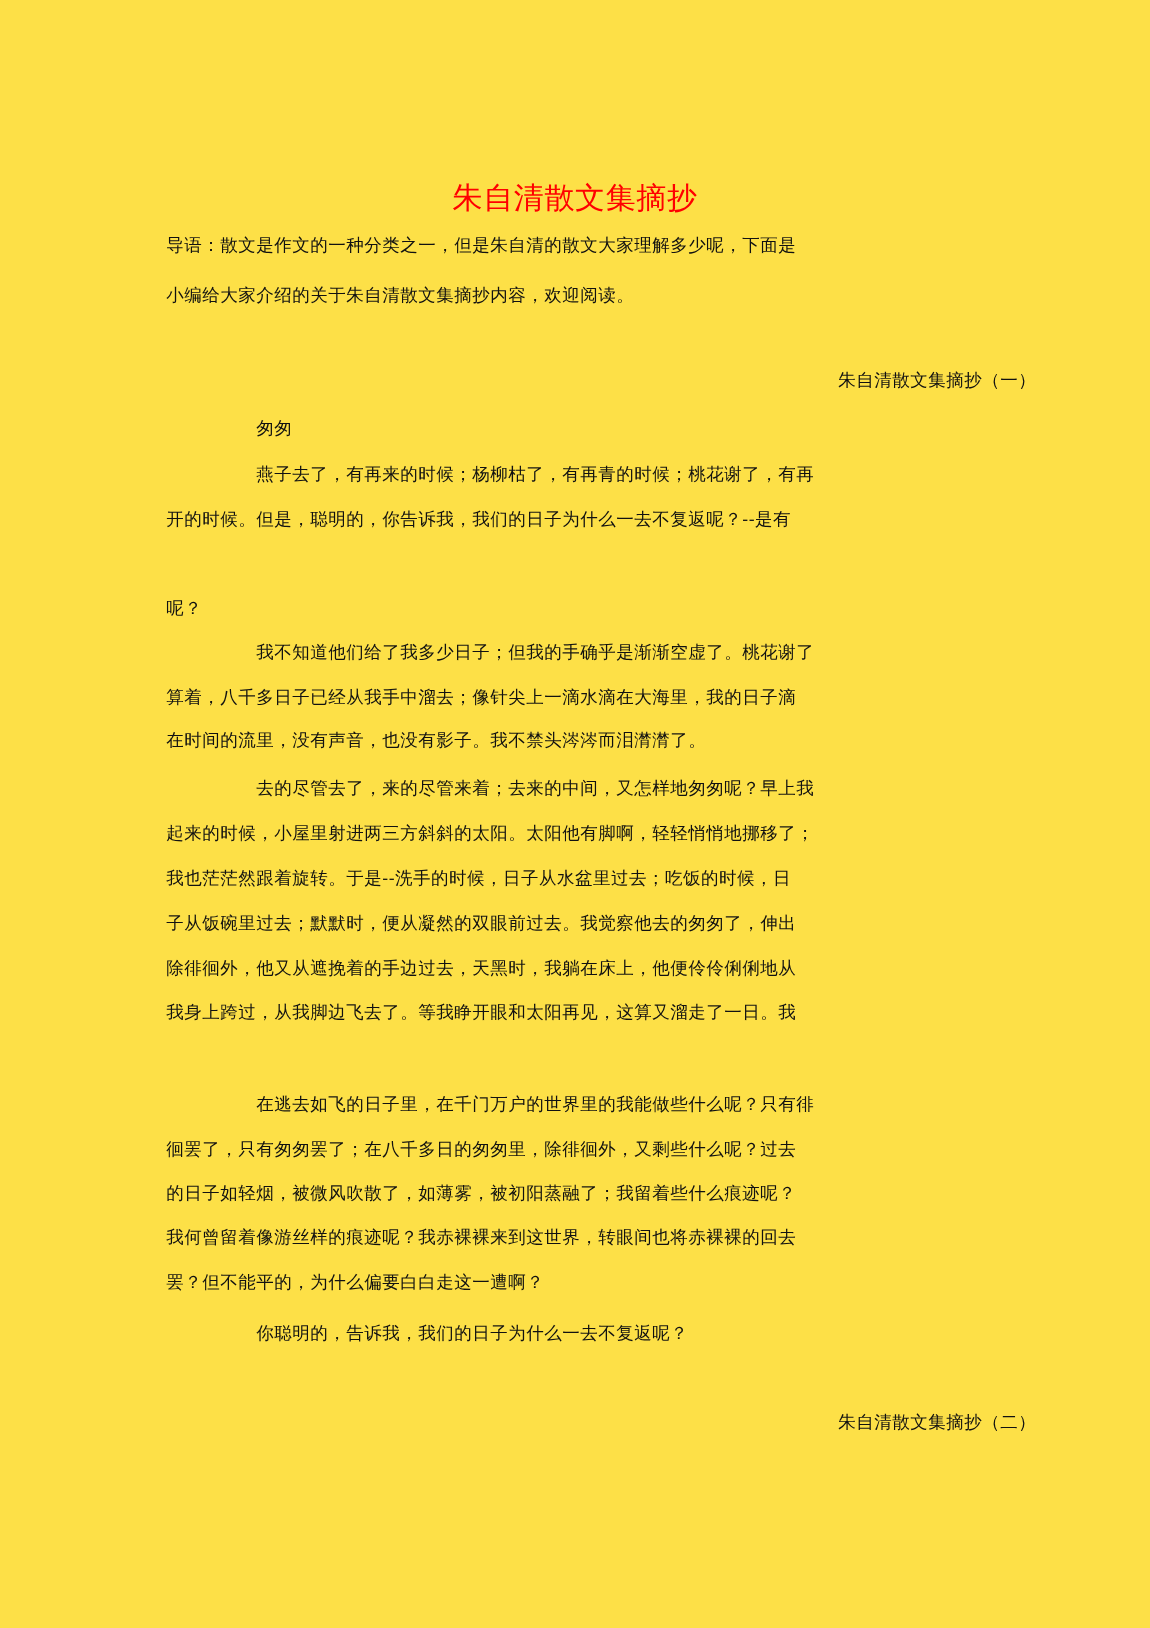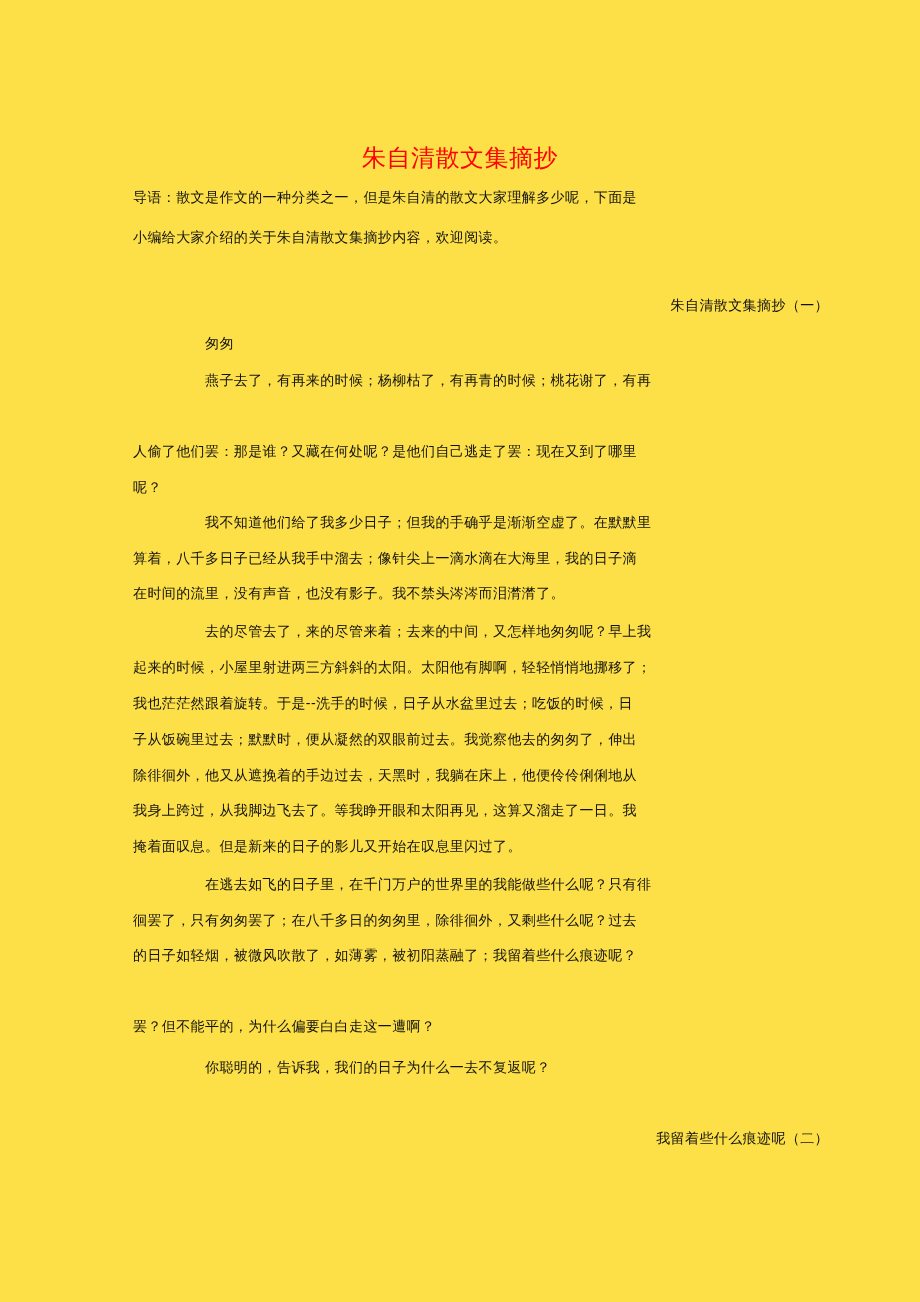--- a/index.html
+++ b/index.html
@@ -53,37 +53,37 @@
 
   <div class="title" style="color: rgb(255, 0, 0);">朱自清散文集摘抄</div>
 
   <div class="line" style="top:186px">导语：散文是作文的一种分类之一，但是朱自清的散文大家理解多少呢，下面是</div>
   <div class="line" style="top:226px">小编给大家介绍的关于朱自清散文集摘抄内容，欢迎阅读。</div>
 
   <div class="line indent2" style="top:294px">朱自清散文集摘抄（一）</div>
   <div class="line indent4" style="top:332px">匆匆</div>
 
   <div class="line indent4" style="top:369px">燕子去了，有再来的时候；杨柳枯了，有再青的时候；桃花谢了，有再</div>
-  <div class="line" style="top:440px">人偷了他们罢：那是谁？又藏在何处呢？是他们自己逃走了罢：现在又到了哪里</div>
+  <div class="line" style="top:405px">开的时候。但是，聪明的，你告诉我，我们的日子为什么一去不复返呢？--是有</div>
   <div class="line" style="top:476px">呢？</div>
 
-  <div class="line indent4" style="top:511px">我不知道他们给了我多少日子；但我的手确乎是渐渐空虚了。在默默里</div>
+  <div class="line indent4" style="top:511px">我不知道他们给了我多少日子；但我的手确乎是渐渐空虚了。桃花谢了</div>
   <div class="line" style="top:547px">算着，八千多日子已经从我手中溜去；像针尖上一滴水滴在大海里，我的日子滴</div>
   <div class="line" style="top:582px">在时间的流里，没有声音，也没有影子。我不禁头涔涔而泪潸潸了。</div>
 
   <div class="line indent4" style="top:620px">去的尽管去了，来的尽管来着；去来的中间，又怎样地匆匆呢？早上我</div>
   <div class="line" style="top:656px">起来的时候，小屋里射进两三方斜斜的太阳。太阳他有脚啊，轻轻悄悄地挪移了；</div>
   <div class="line" style="top:692px">我也茫茫然跟着旋转。于是--洗手的时候，日子从水盆里过去；吃饭的时候，日</div>
   <div class="line" style="top:728px">子从饭碗里过去；默默时，便从凝然的双眼前过去。我觉察他去的匆匆了，伸出</div>
   <div class="line" style="top:764px">除徘徊外，他又从遮挽着的手边过去，天黑时，我躺在床上，他便伶伶俐俐地从</div>
   <div class="line" style="top:799px">我身上跨过，从我脚边飞去了。等我睁开眼和太阳再见，这算又溜走了一日。我</div>
-  <div class="line" style="top:835px">掩着面叹息。但是新来的日子的影儿又开始在叹息里闪过了。</div>
 
   <div class="line indent4" style="top:873px">在逃去如飞的日子里，在千门万户的世界里的我能做些什么呢？只有徘</div>
   <div class="line" style="top:909px">徊罢了，只有匆匆罢了；在八千多日的匆匆里，除徘徊外，又剩些什么呢？过去</div>
   <div class="line" style="top:944px">的日子如轻烟，被微风吹散了，如薄雾，被初阳蒸融了；我留着些什么痕迹呢？</div>
+  <div class="line" style="top:979px">我何曾留着像游丝样的痕迹呢？我赤裸裸来到这世界，转眼间也将赤裸裸的回去</div>
   <div class="line" style="top:1015px">罢？但不能平的，为什么偏要白白走这一遭啊？</div>
 
   <div class="line indent4" style="top:1056px">你聪明的，告诉我，我们的日子为什么一去不复返呢？</div>
 
-  <div class="line indent2" style="top:1127px">我留着些什么痕迹呢（二）</div>
+  <div class="line indent2" style="top:1127px">朱自清散文集摘抄（二）</div>
 
 </div>
 
 </body></html>

